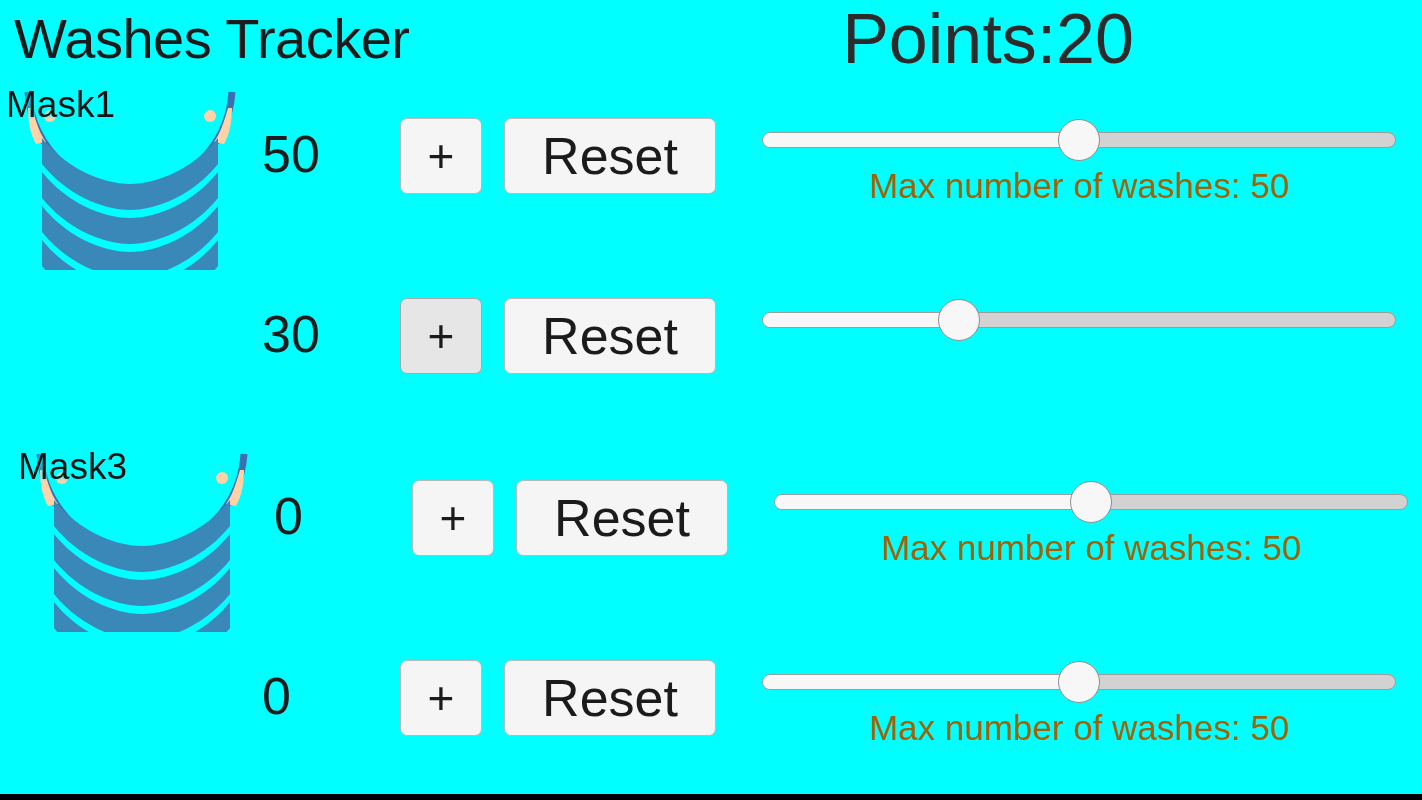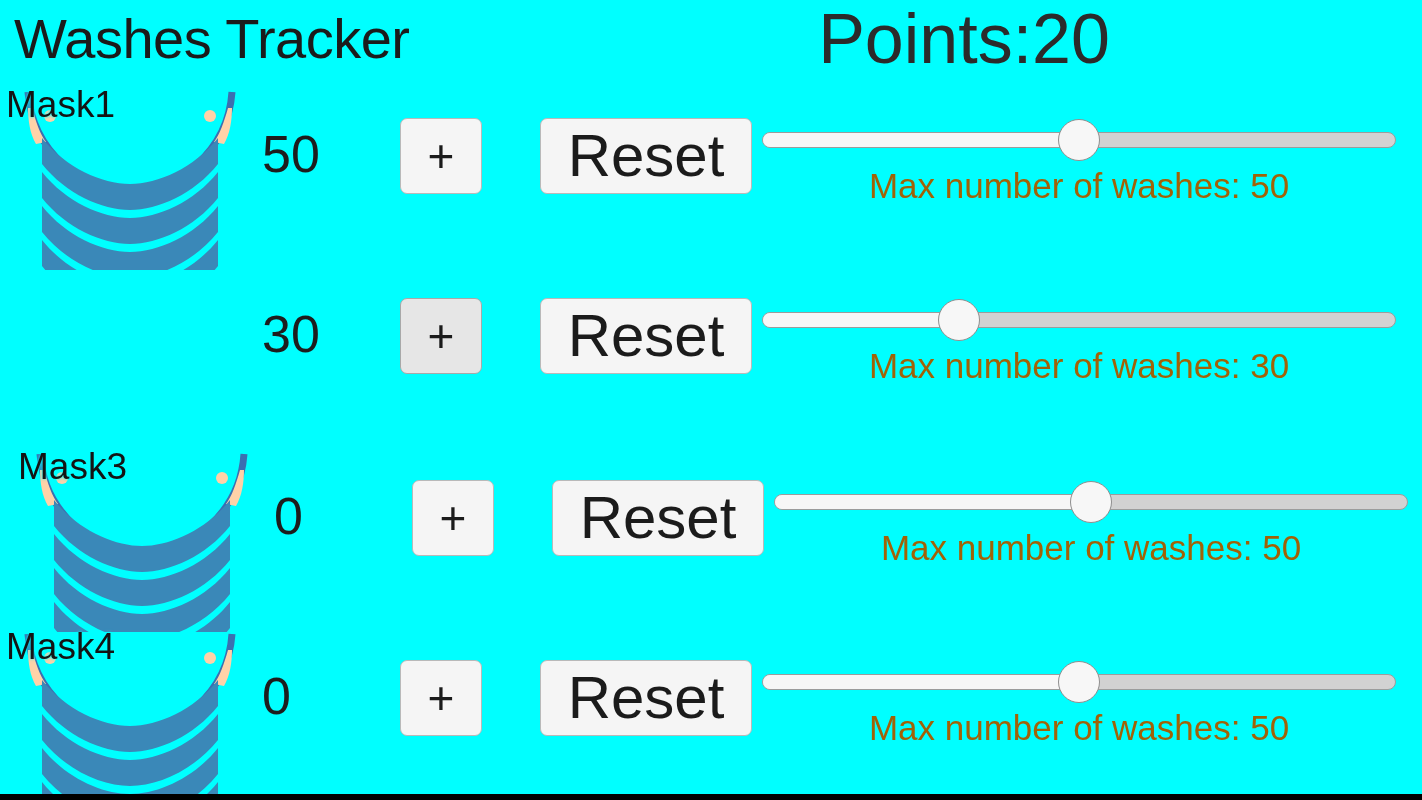--- a/index.html
+++ b/index.html
@@ -24,20 +24,21 @@
     height: 6px;
     background: #000000;
   }
 
   
   .header {
     position: absolute;
     left: 0; top: 0;
     width: 1158px;
     height: 78px;
+    padding-left: 24px;
   }
   .app-title {
     position: absolute;
     left: 14px;
     top: 8px;
     font-size: 56px;
     line-height: 62px;
     color: #1b1b1b;
     letter-spacing: -0.5px;
     white-space: nowrap;
@@ -123,25 +124,25 @@
     width: 82px;
     height: 76px;
     font-size: 46px;
     line-height: 70px;
   }
   .btn-plus.pressed {
     background: #e6e6e6;
     border-color: #a8a8a8;
   }
   .btn-reset {
-    left: 540px;
+    left: 504px;
     top: 40px;
     width: 212px;
     height: 76px;
-    font-size: 60px;
+    font-size: 52px;
     line-height: 72px;
   }
 
   
   .slider-wrap {
     position: absolute;
     left: 760px;
     top: 30px;
     width: 638px;
     height: 60px;
@@ -228,21 +229,20 @@
 
   <div class="row row-2">
     <div class="count">30</div>
     <button class="btn btn-plus pressed">+</button>
     <button class="btn btn-reset">Reset</button>
     <div class="slider-wrap">
       <div class="track">
         <div class="track-fill" style="width: 31%;"></div>
       </div>
       <div class="thumb" style="left: 198.54px;"></div>
-      <div class="max-label">Max number of washes: 30</div>
     </div>
   </div>
 
   <div class="row row-3">
     <div class="mask-cell">
       <svg class="mask-svg" viewBox="0 0 248 190">
         <path d="M22 12 C26 72 78 112 124 112 C170 112 222 72 226 12" fill="none" stroke="#3b6fb0" stroke-width="7"></path>
         <path d="M26 28 C30 42 34 54 40 62 L30 64 C24 54 22 40 22 28 Z" fill="#ffd2a8"></path>
         <path d="M222 28 C218 42 214 54 208 62 L218 64 C224 54 226 40 226 28 Z" fill="#ffd2a8"></path>
         <circle cx="44" cy="36" r="6" fill="#ffd2a8"></circle>
@@ -260,34 +260,20 @@
     <div class="slider-wrap">
       <div class="track">
         <div class="track-fill" style="width: 50%;"></div>
       </div>
       <div class="thumb" style="left: 319px;"></div>
       <div class="max-label">Max number of washes: 50</div>
     </div>
   </div>
 
   <div class="row row-4">
-    <div class="mask-cell">
-      <svg class="mask-svg" viewBox="0 0 248 190">
-        <path d="M22 12 C26 72 78 112 124 112 C170 112 222 72 226 12" fill="none" stroke="#3b6fb0" stroke-width="7"></path>
-        <path d="M26 28 C30 42 34 54 40 62 L30 64 C24 54 22 40 22 28 Z" fill="#ffd2a8"></path>
-        <path d="M222 28 C218 42 214 54 208 62 L218 64 C224 54 226 40 226 28 Z" fill="#ffd2a8"></path>
-        <circle cx="44" cy="36" r="6" fill="#ffd2a8"></circle>
-        <circle cx="204" cy="36" r="6" fill="#ffd2a8"></circle>
-        <path d="M36 58 C60 88 96 104 124 104 C152 104 188 88 212 58 L212 84 C188 114 152 130 124 130 C96 130 60 114 36 84 Z" fill="#3a88b8"></path>
-        <path d="M36 92 C60 122 96 138 124 138 C152 138 188 122 212 92 L212 118 C188 148 152 164 124 164 C96 164 60 148 36 118 Z" fill="#3a88b8"></path>
-        <path d="M36 126 C60 156 96 172 124 172 C152 172 188 156 212 126 L212 152 C188 182 152 198 124 198 C96 198 60 182 36 152 Z" fill="#3a88b8"></path>
-        <path d="M36 160 C60 190 96 206 124 206 C152 206 188 190 212 160 L212 186 C188 216 152 232 124 232 C96 232 60 216 36 186 Z" fill="#3a88b8"></path>
-      </svg>
-      <div class="mask-label">Mask4</div>
-    </div>
     <div class="count">0</div>
     <button class="btn btn-plus">+</button>
     <button class="btn btn-reset">Reset</button>
     <div class="slider-wrap">
       <div class="track">
         <div class="track-fill" style="width: 50%;"></div>
       </div>
       <div class="thumb" style="left: 319px;"></div>
       <div class="max-label">Max number of washes: 50</div>
     </div>

